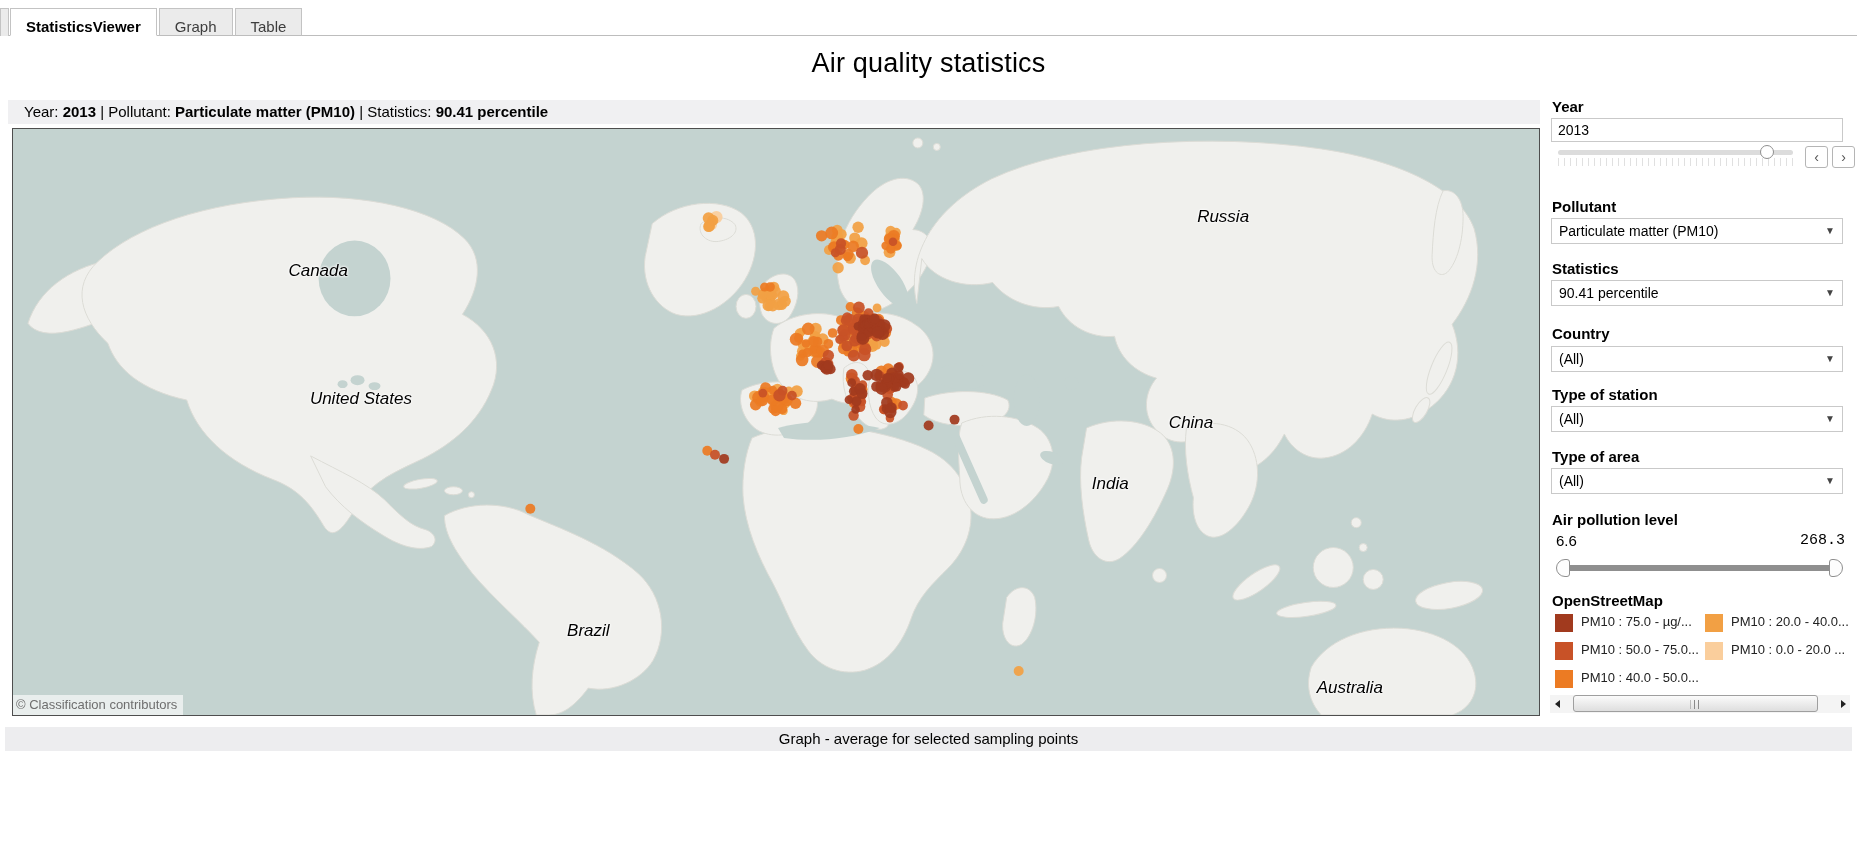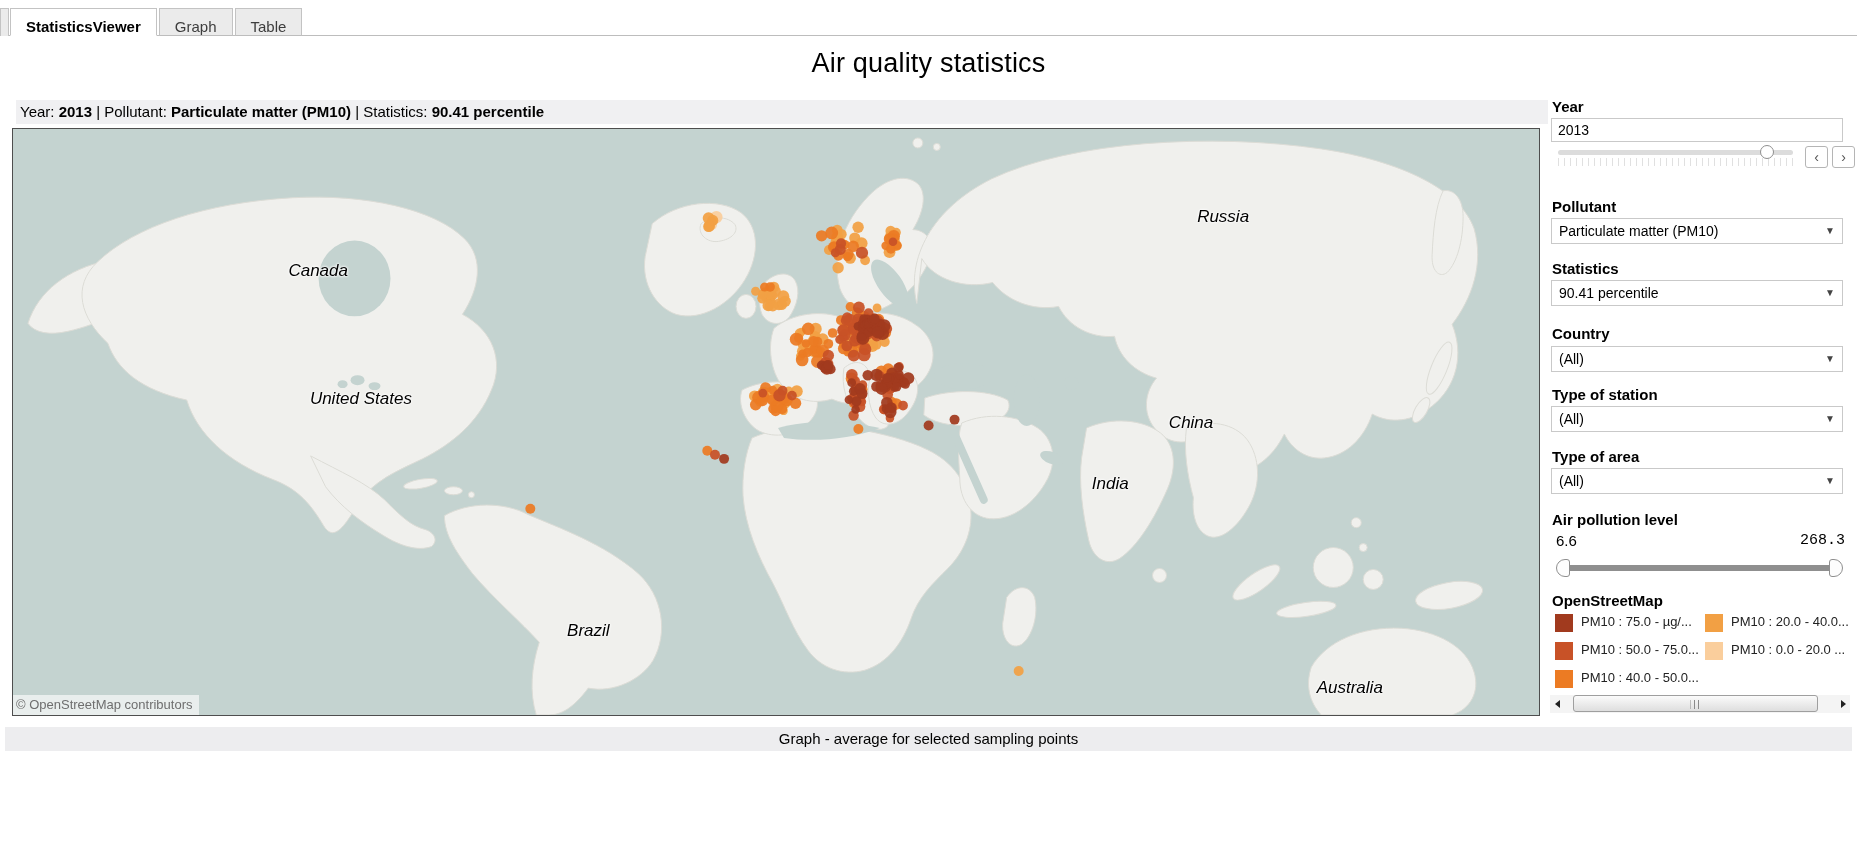--- a/index.html
+++ b/index.html
@@ -17,22 +17,22 @@
   .tab { position:relative; z-index:2; display:flex; align-items:flex-end; padding:0 15px;
          font-size:15px; color:#3d3d3d; background:#ebebeb; border:1px solid #c3c3c3;
          border-bottom:1px solid #bdbdbd; margin-right:2px; cursor:default; }
   .tab.active { background:#fff; color:#000; font-weight:bold; border-bottom:1px solid #fff; }
 
   
   .page-title { position:absolute; top:48px; left:0; width:100%; text-align:center;
                 font-size:27px; letter-spacing:0.2px; }
 
   
-  .info-bar { position:absolute; left:16px; top:100px; width:1532px; height:24px;
-              background:#f0f0f2; font-size:15px; line-height:24px; padding-left:4px;
+  .info-bar { position:absolute; left:8px; top:100px; width:1532px; height:24px;
+              background:#f0f0f2; font-size:15px; line-height:24px; padding-left:16px;
               white-space:nowrap; overflow:hidden; }
   .info-bar .b { font-weight:bold; }
 
   
   .map { position:absolute; left:12px; top:128px; width:1528px; height:588px;
          background:#c4d3d0; border:1px solid #4e4e4e; overflow:hidden; }
   .map svg.world { position:absolute; left:0; top:0; width:100%; height:100%; }
   .map-label { position:absolute; transform:translate(-50%,-50%); font-size:17px; color:#000000;
                text-shadow:0 0 3px #fff,0 0 3px #fff,0 0 2px #fff; white-space:nowrap; pointer-events:none;font-style:italic; }
   .attribution { position:absolute; left:0; bottom:0; background:rgba(255,255,255,.62);
@@ -595,21 +595,21 @@
   </svg>
   <div id="map-labels">
       <span class="map-label" style="left: 20%; top: 24.3%;">Canada</span>
       <span class="map-label" style="left: 22.8%; top: 46.1%;">United States</span>
       <span class="map-label" style="left: 79.3%; top: 15.1%;">Russia</span>
       <span class="map-label" style="left: 77.2%; top: 50.2%;">China</span>
       <span class="map-label" style="left: 71.9%; top: 60.5%;">India</span>
       <span class="map-label" style="left: 37.7%; top: 85.7%;">Brazil</span>
       <span class="map-label" style="left: 87.6%; top: 95.4%;">Australia</span>
     </div>
-  <div class="attribution">© OpenStreetMap contributors</div>
+  <div class="attribution">© Classification contributors</div>
 </div>
 
 <div class="bottom-bar">Graph - average for selected sampling points</div>
 
 <div class="sidebar">
 
   <div class="sb-label" style="top:2px">Year</div>
   <input class="sb-input" style="top: 22px;" value="2013">
   <div class="yslider">
     <div class="track"></div>

